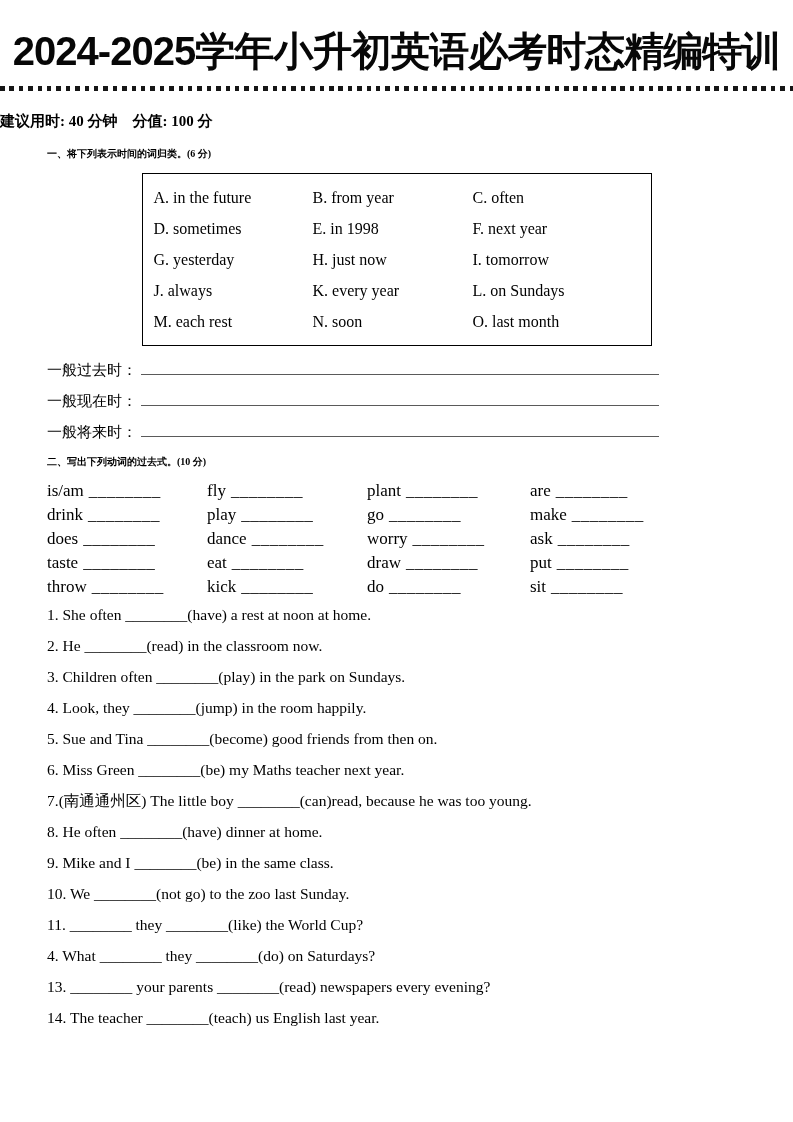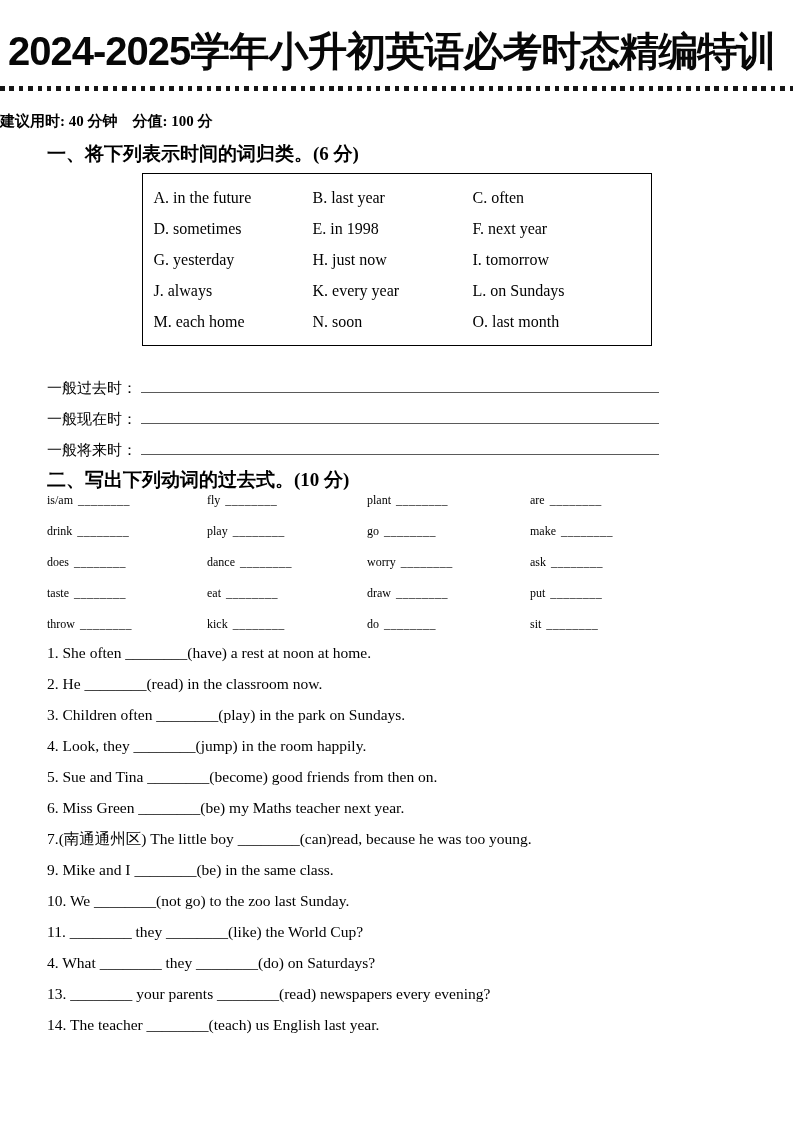--- a/index.html
+++ b/index.html
@@ -9,37 +9,38 @@
     background: #ffffff; color: #000;
     font-family: "Liberation Serif", serif;
     overflow: hidden;
   }
   .title {
     margin: 28px 8px 4px;
     font-family: "Liberation Sans", sans-serif;
     font-weight: 900;
     font-size: 40px;
     line-height: 1.15;
+    text-align: center;
     letter-spacing: -1px;
     color: #070707;
     white-space: nowrap;
   }
   .dotted {
     margin-top: 12px;
     height: 5px; width: 100%;
     background-image: repeating-linear-gradient(90deg, #161616 0px, #161616 4.5px, transparent 4.5px, transparent 9.4px);
   }
   .meta {
     margin-top: 21px;
     font-weight: bold;
     font-size: 15px;
   }
   .content { padding: 0 47px; }
   h2.sec {
-    font-size: 19px;
+    font-size: 10px;
     font-weight: bold;
     margin: 0; padding: 0;
     line-height: 22px;
   }
   h2.s1 { margin-top: 12px; }
   h2.s2 { margin-top: 3px; }
   h2.s3 { margin-top: 16px; }
 
   .options-box {
     width: 510px;
@@ -47,40 +48,41 @@
     border: 1px solid #000;
     padding: 14px 6px 14px 11px;
     display: grid;
     grid-template-columns: 159px 160px 1fr;
     row-gap: 12px;
     font-size: 16px;
     line-height: 19px;
   }
   .option { white-space: nowrap; }
 
-  .tense-lines { margin-top: 27px; }
+  .tense-lines { margin-top: 9px; }
   .answer-line {
     height: 31px;
     line-height: 31px;
     font-size: 15px;
     white-space: nowrap;
   }
   .rule {
     display: inline-block;
     width: 518px;
     height: 4px;
     border-bottom: 1.5px solid #5a5a5a;
     margin-left: 4px;
   }
 
   .verb-grid {
+    margin-top: 8px;
     display: grid;
     grid-template-columns: 160px 160px 163px 1fr;
-    row-gap: 12px;
-    font-size: 12px;
+    row-gap: 5px;
+    font-size: 17px;
     line-height: 19px;
   }
   .verb-cell { white-space: nowrap; }
   .verb-cell .blank { margin-left: 5px; letter-spacing: 0.5px; }
 
   .items { margin-top: 3px; }
   .items p.item {
     margin: 0;
     font-size: 15.5px;
     line-height: 31px;
@@ -94,32 +96,32 @@
   <h1 class="title">2024-2025学年小升初英语必考时态精编特训</h1>
   <div class="dotted"></div>
   <div class="meta">建议用时: 40 分钟　分值: 100 分</div>
 
   <div class="content">
 
     <h2 class="sec s1">一、将下列表示时间的词归类。(6 分)</h2>
 
     <div class="options-box">
       <span class="option">A. in the future</span>
-      <span class="option">B. last year</span>
+      <span class="option">B. from year</span>
       <span class="option">C. often</span>
       <span class="option">D. sometimes</span>
       <span class="option">E. in 1998</span>
       <span class="option">F. next year</span>
       <span class="option">G. yesterday</span>
       <span class="option">H. just now</span>
       <span class="option">I. tomorrow</span>
       <span class="option">J. always</span>
       <span class="option">K. every year</span>
       <span class="option">L. on Sundays</span>
-      <span class="option">M. each home</span>
+      <span class="option">M. each rest</span>
       <span class="option">N. soon</span>
       <span class="option">O. last month</span>
     </div>
 
     <div class="tense-lines">
       <div class="answer-line">
         <span class="t-label">一般过去时：</span><span class="rule"></span>
       </div>
       <div class="answer-line">
         <span class="t-label">一般现在时：</span><span class="rule"></span>
@@ -156,20 +158,21 @@
 
 
     <div class="items">
       <p class="item">1. She often ________(have) a rest at noon at home.</p>
       <p class="item">2. He ________(read) in the classroom now.</p>
       <p class="item">3. Children often ________(play) in the park on Sundays.</p>
       <p class="item">4. Look, they ________(jump) in the room happily.</p>
       <p class="item">5. Sue and Tina ________(become) good friends from then on.</p>
       <p class="item">6. Miss Green ________(be) my Maths teacher next year.</p>
       <p class="item">7.(南通通州区) The little boy ________(can)read, because he was too young.</p>
+      <p class="item">8. He often ________(have) dinner at home.</p>
       <p class="item">9. Mike and I ________(be) in the same class.</p>
       <p class="item">10. We ________(not go) to the zoo last Sunday.</p>
       <p class="item">11. ________ they ________(like) the World Cup?</p>
       <p class="item">4. What ________ they ________(do) on Saturdays?</p>
       <p class="item">13. ________ your parents ________(read) newspapers every evening?</p>
       <p class="item">14. The teacher ________(teach) us English last year.</p>
     </div>
 
   </div>
 </div>

